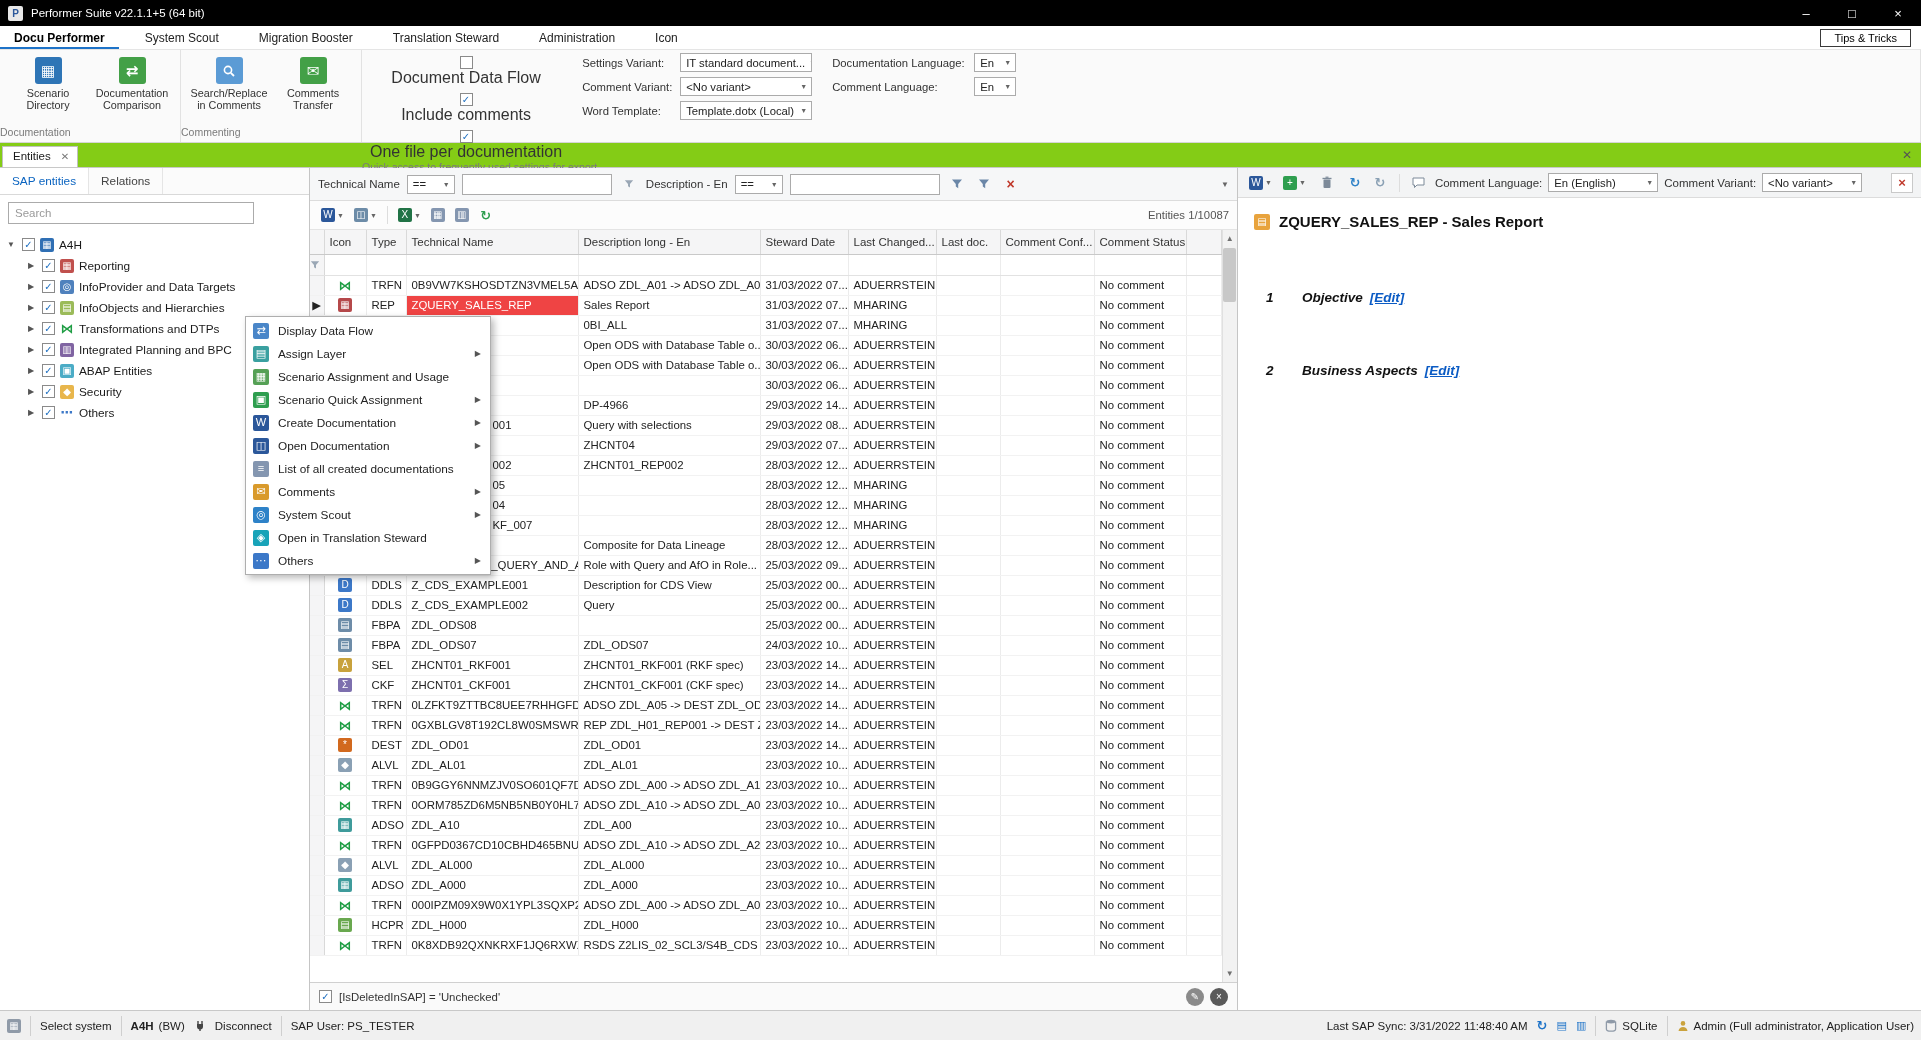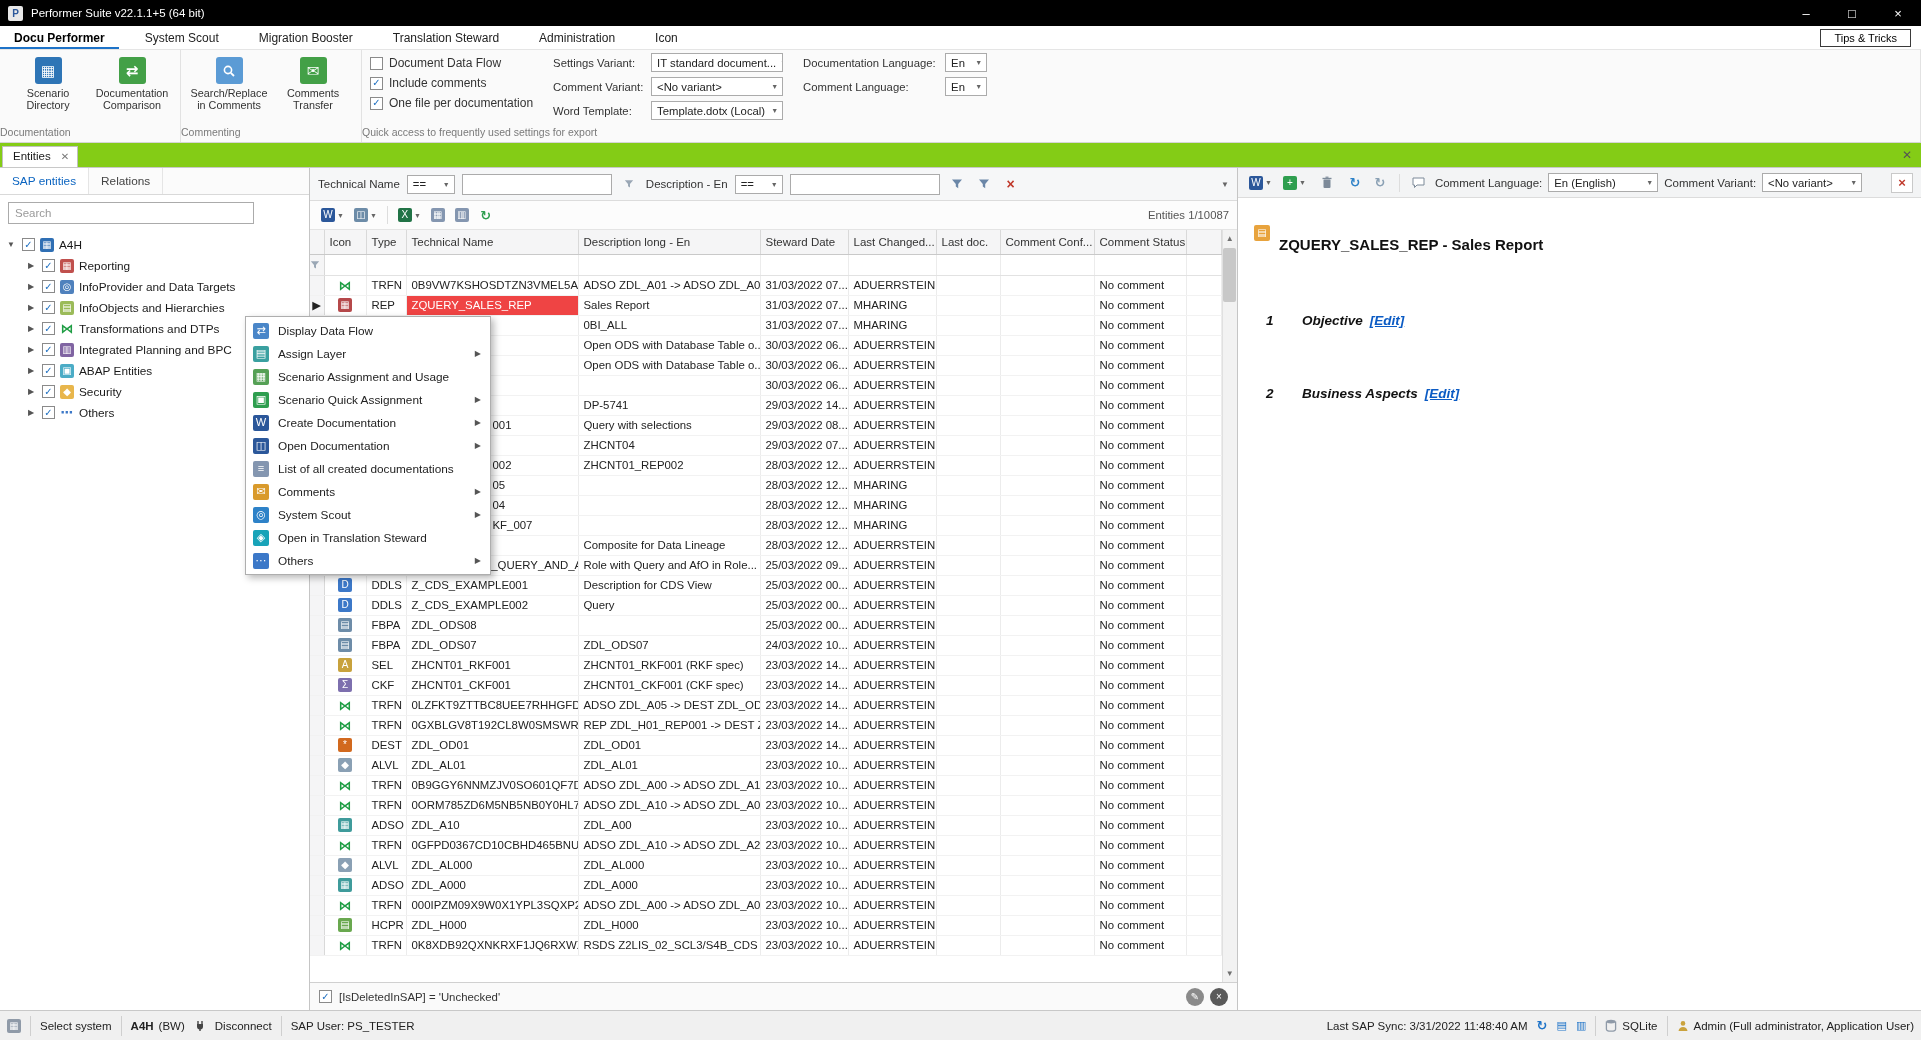--- a/index.html
+++ b/index.html
@@ -22,21 +22,21 @@
 
 .ribbon { height:93px; background:#fafafa; border-bottom:1px solid #d5d5d5; display:flex; }
 .rgroup { display:flex; flex-direction:column; border-right:1px solid #e2e2e2; }
 .rgroup-body { flex:1; display:flex; padding:5px 8px 0 8px; gap:4px; }
 .rgroup-label { height:16px; text-align:left; color:#7a7a7a; font-size:10.5px; }
 .rbtn { width:80px; display:flex; flex-direction:column; align-items:center; gap:3px; padding:2px; }
 .bigchip { width:27px; height:27px; border-radius:3px; color:#fff; display:inline-flex; align-items:center; justify-content:center; font-size:15px; font-weight:bold; flex:none; }
 .rbtn-label { font-size:10.8px; text-align:center; color:#333; line-height:1.15; }
 .quickcols { display:flex; gap:20px; padding-top:3px; }
 .qchecks { display:flex; flex-direction:column; gap:6px; padding-top:3px; }
-.qcheckrow { display:flex; align-items:center; gap:6px; font-size:12px; color:#333; }
+.qcheckrow { display:flex; align-items:center; font-size:16px; color:#333;flex-direction:column; }
 .qfields { display:flex; flex-direction:column; gap:5px; }
 .qfieldrow { display:flex; align-items:center; }
 .qfieldrow .flabel { width:98px; font-size:11.3px; color:#333; }
 .qlangs .qfieldrow .flabel { width:142px; }
 .selectbox { border:1px solid #ababab; background:#fff; height:19px; display:inline-flex; align-items:center; font-size:11.3px; padding-left:5px; color:#222; white-space:nowrap; overflow:hidden; }
 .selectbox .caret { margin-left:auto; width:15px; color:#666; font-size:7px; text-align:center; flex:none; }
 .sel-w132 { width:132px; } .sel-w42 { width:42px; } .opbox { width:48px; } .sel-w110 { width:110px; } .sel-w100 { width:100px; }
 .checkbox { width:13px; height:13px; border:1px solid #8a8a8a; background:#fff; display:inline-flex; align-items:center; justify-content:center; font-size:10px; color:#1e6fc0; font-weight:bold; line-height:1; flex:none; }
 .checkbox.checked::before { content:"✓"; }
 
@@ -91,21 +91,21 @@
 .vspace { flex:1; }
 .gridfooter { height:28px; border-top:1px solid #d0d0d0; background:#fafafa; display:flex; align-items:center; gap:7px; padding:0 9px; font-size:11.4px; color:#333; }
 .fcircle { width:18px; height:18px; border-radius:50%; display:inline-flex; align-items:center; justify-content:center; color:#fff; font-size:10px; }
 .gridfooter .right { margin-left:auto; display:flex; gap:6px; }
 
 
 .rpanel { flex:1; display:flex; flex-direction:column; background:#fff; }
 .rtoolbar { height:30px; background:#f3f4f5; border-bottom:1px solid #dcdcdc; display:flex; align-items:center; gap:6px; padding:0 8px; font-size:11.5px; color:#333; }
 .rtoolbar .closex { margin-left:auto; width:22px; height:20px; border:1px solid #c9c9c9; background:#fff; color:#c0392b; font-weight:bold; display:flex; align-items:center; justify-content:center; font-size:13px; }
 .docheader { display:flex; align-items:center; gap:9px; padding:15px 0 0 16px; }
-.doctitle { font-size:15px; font-weight:bold; color:#111;margin-top:23px; }
+.doctitle { font-size:15px; font-weight:bold; color:#111; }
 .docsections { padding:60px 0 0 28px; display:flex; flex-direction:column; gap:58px; }
 .docsection { display:flex; align-items:baseline; font-size:13.5px; font-style:italic; font-weight:bold; color:#111; }
 .docsection .num { width:36px; flex:none; }
 .docsection .edit { color:#0b5bc4; text-decoration:underline; margin-left:7px; cursor:pointer; }
 
 
 .ctxmenu { position:absolute; left:245px; top:316px; width:246px; background:#fff; border:1px solid #aeaeae; box-shadow:3px 3px 7px rgba(0,0,0,0.28); z-index:40; padding:2px 0; }
 .mitem { height:23px; display:flex; align-items:center; gap:9px; padding:0 9px 0 7px; font-size:11.8px; color:#222; }
 .mitem .chip { width:16px; height:16px; font-size:11px; }
 .mitem .arrow { margin-left:auto; color:#555; font-size:8px; }
@@ -481,21 +481,21 @@
       <td></td>
               <td></td>
       <td>No comment</td>
       <td></td>
             </tr>
             <tr>
       <td class="ind"></td>
       <td class="iconcell"></td>
       <td></td>
       <td class="namecell"></td>
-      <td>DP-5741</td>
+      <td>DP-4966</td>
       <td>29/03/2022 14...</td>
       <td>ADUERRSTEIN</td>
       <td></td>
               <td></td>
       <td>No comment</td>
       <td></td>
             </tr>
             <tr>
       <td class="ind"></td>
       <td class="iconcell"></td>

